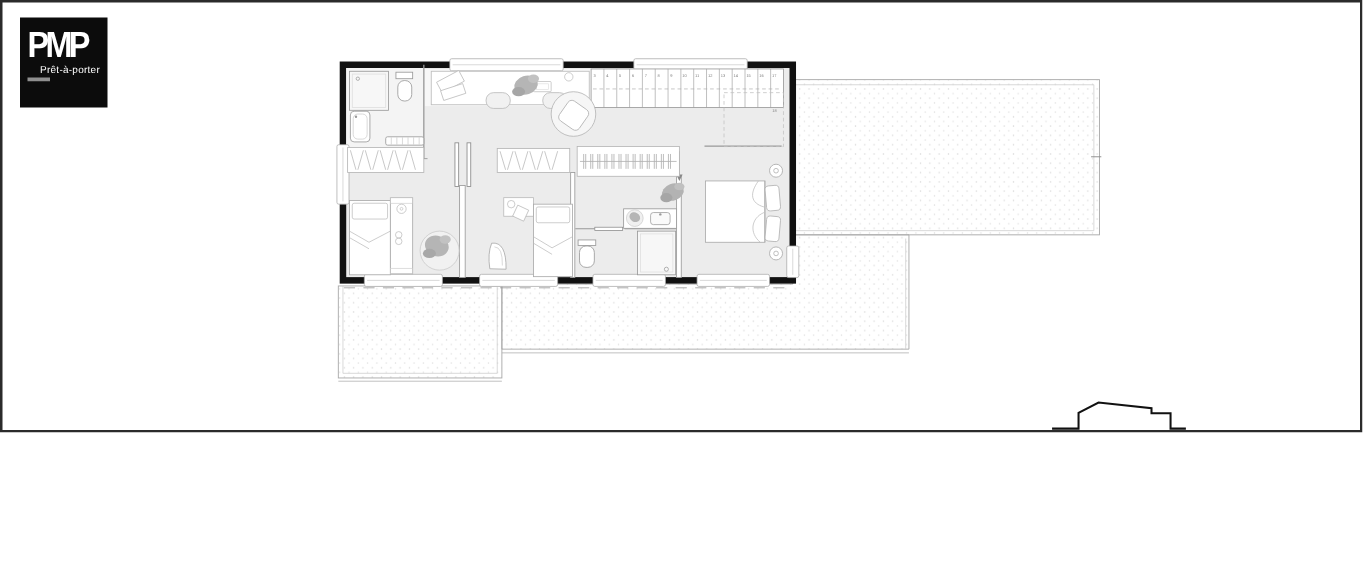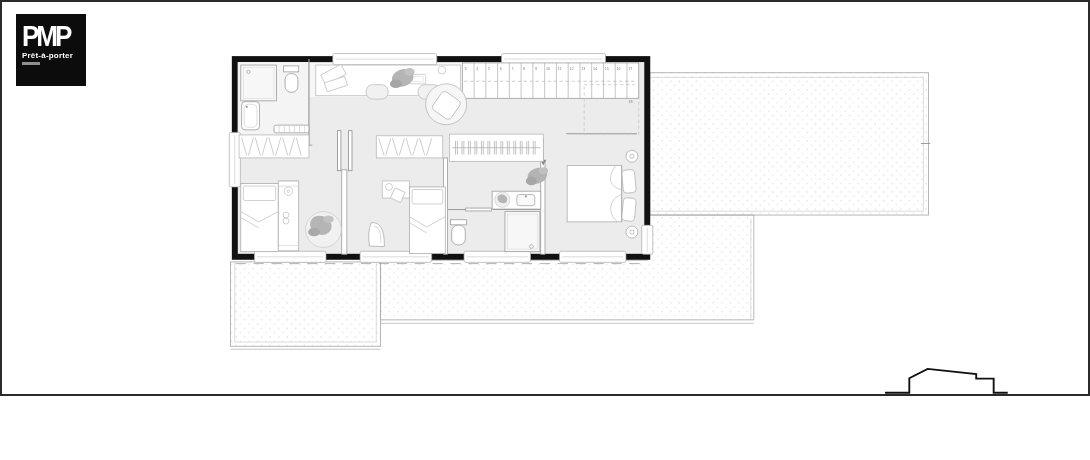--- a/index.html
+++ b/index.html
@@ -1,31 +1,31 @@
 <!DOCTYPE html>
 <html><head>
 <meta charset="utf-8">
 <style>
   html,body{margin:0;padding:0;background:#ffffff;}
   .page{
-    position:relative;width:1090px;height:396px;box-sizing:border-box;
+    position:relative;width:1090px;height:346px;box-sizing:border-box;
     border:2px solid #2b2b2b;background:#ffffff;overflow:hidden;
     font-family:"Liberation Sans", sans-serif;
   }
   .plan-svg{position:absolute;left:0;top:0;width:100%;height:100%;}
   .logo{
     position:absolute;left:14px;top:12px;width:70px;height:72px;
     background:#0c0c0c;color:#ffffff;box-sizing:border-box;
     padding:7px 6px 0 6px;z-index:5;
   }
   .logo .brand{
     font-weight:bold;font-size:26px;line-height:1.0;letter-spacing:-3px;
     transform:scaleY(1.12);transform-origin:left top;
   }
-  .logo .tagline{font-weight:bold;font-size:8px;letter-spacing:.2px;margin-top:4px;white-space:nowrap;}
+  .logo .tagline{font-weight:normal;font-size:8px;letter-spacing:.2px;margin-top:4px;white-space:nowrap;text-align:right;}
   .logo .fineprint{width:18px;height:3px;background:#8f8f8f;margin-top:2px;}
   text.stair-num{font-family:"Liberation Sans",sans-serif;font-size:4.3px;fill:#808080;}
 </style>
 </head>
 <body>
 
 <div class="page">
 
   <div class="logo">
     <div class="brand">PMP</div>

